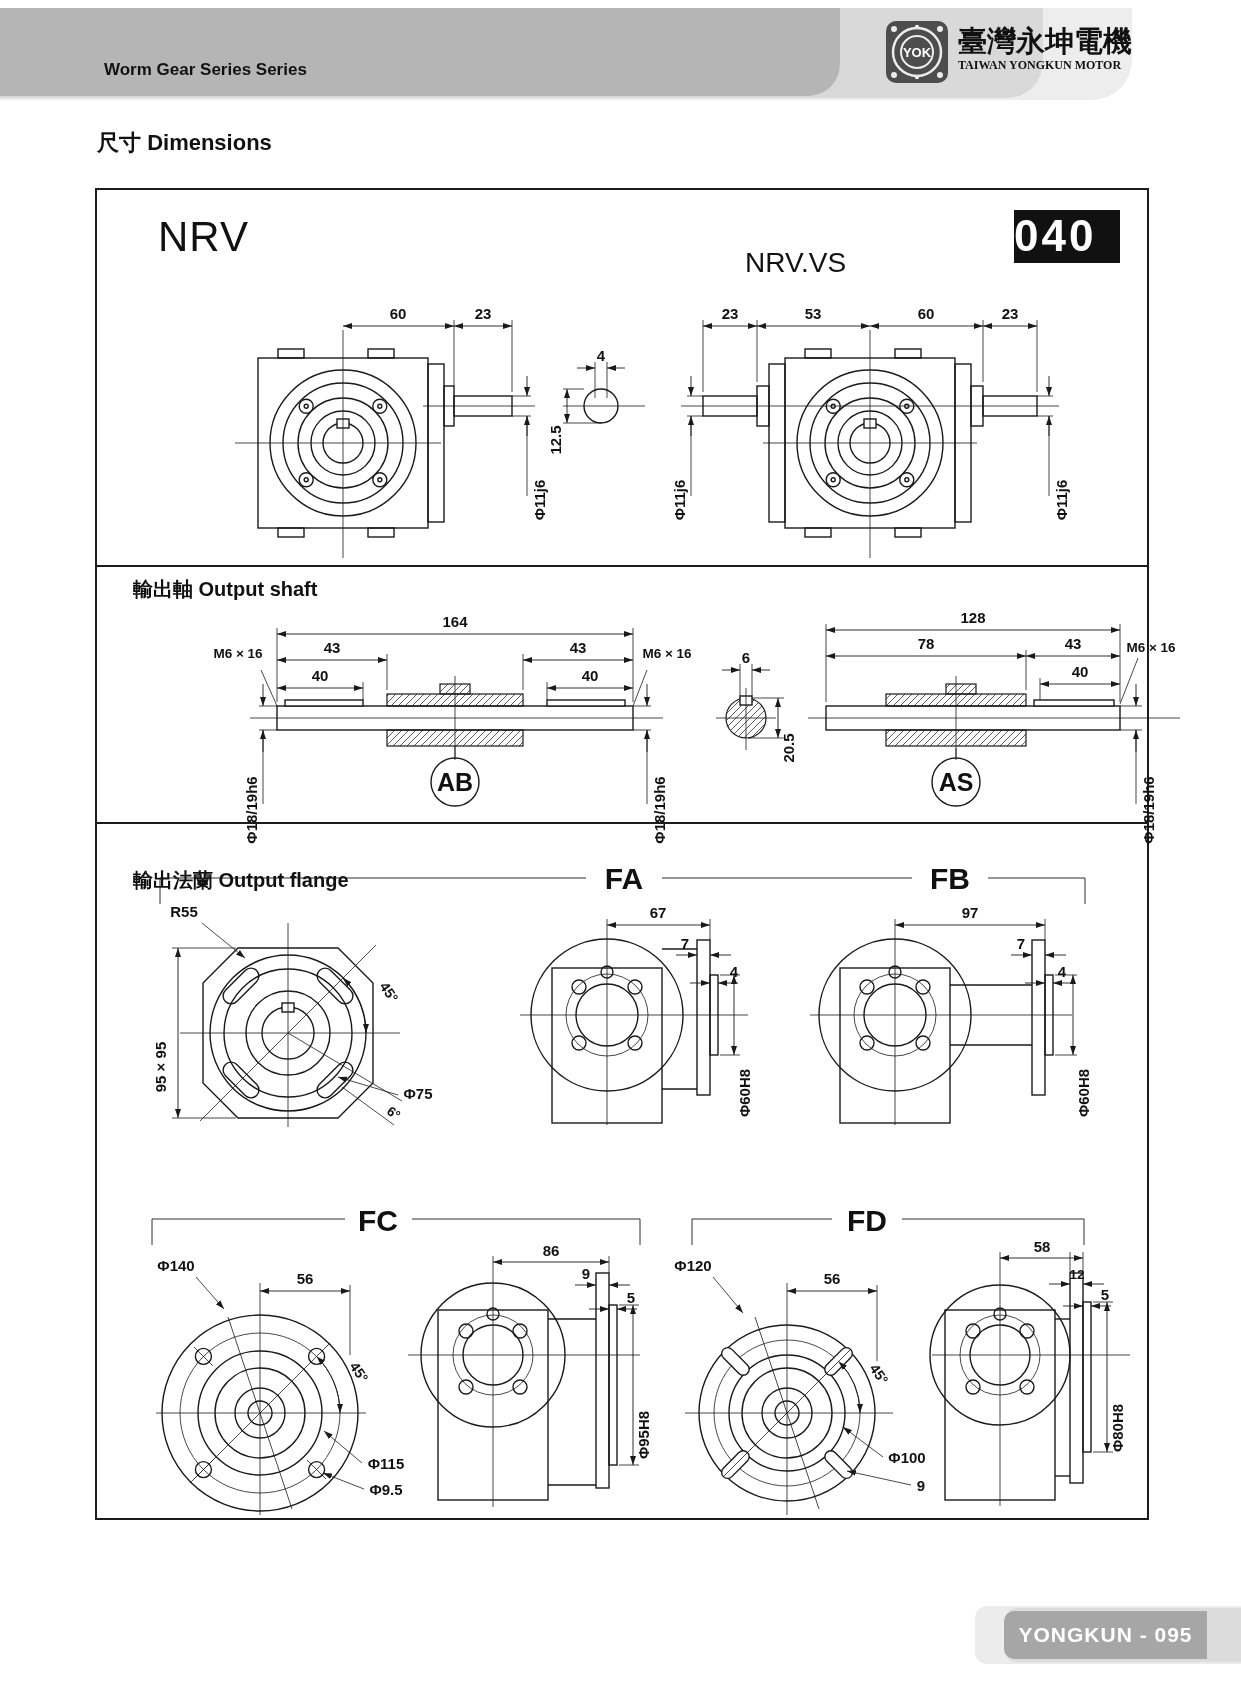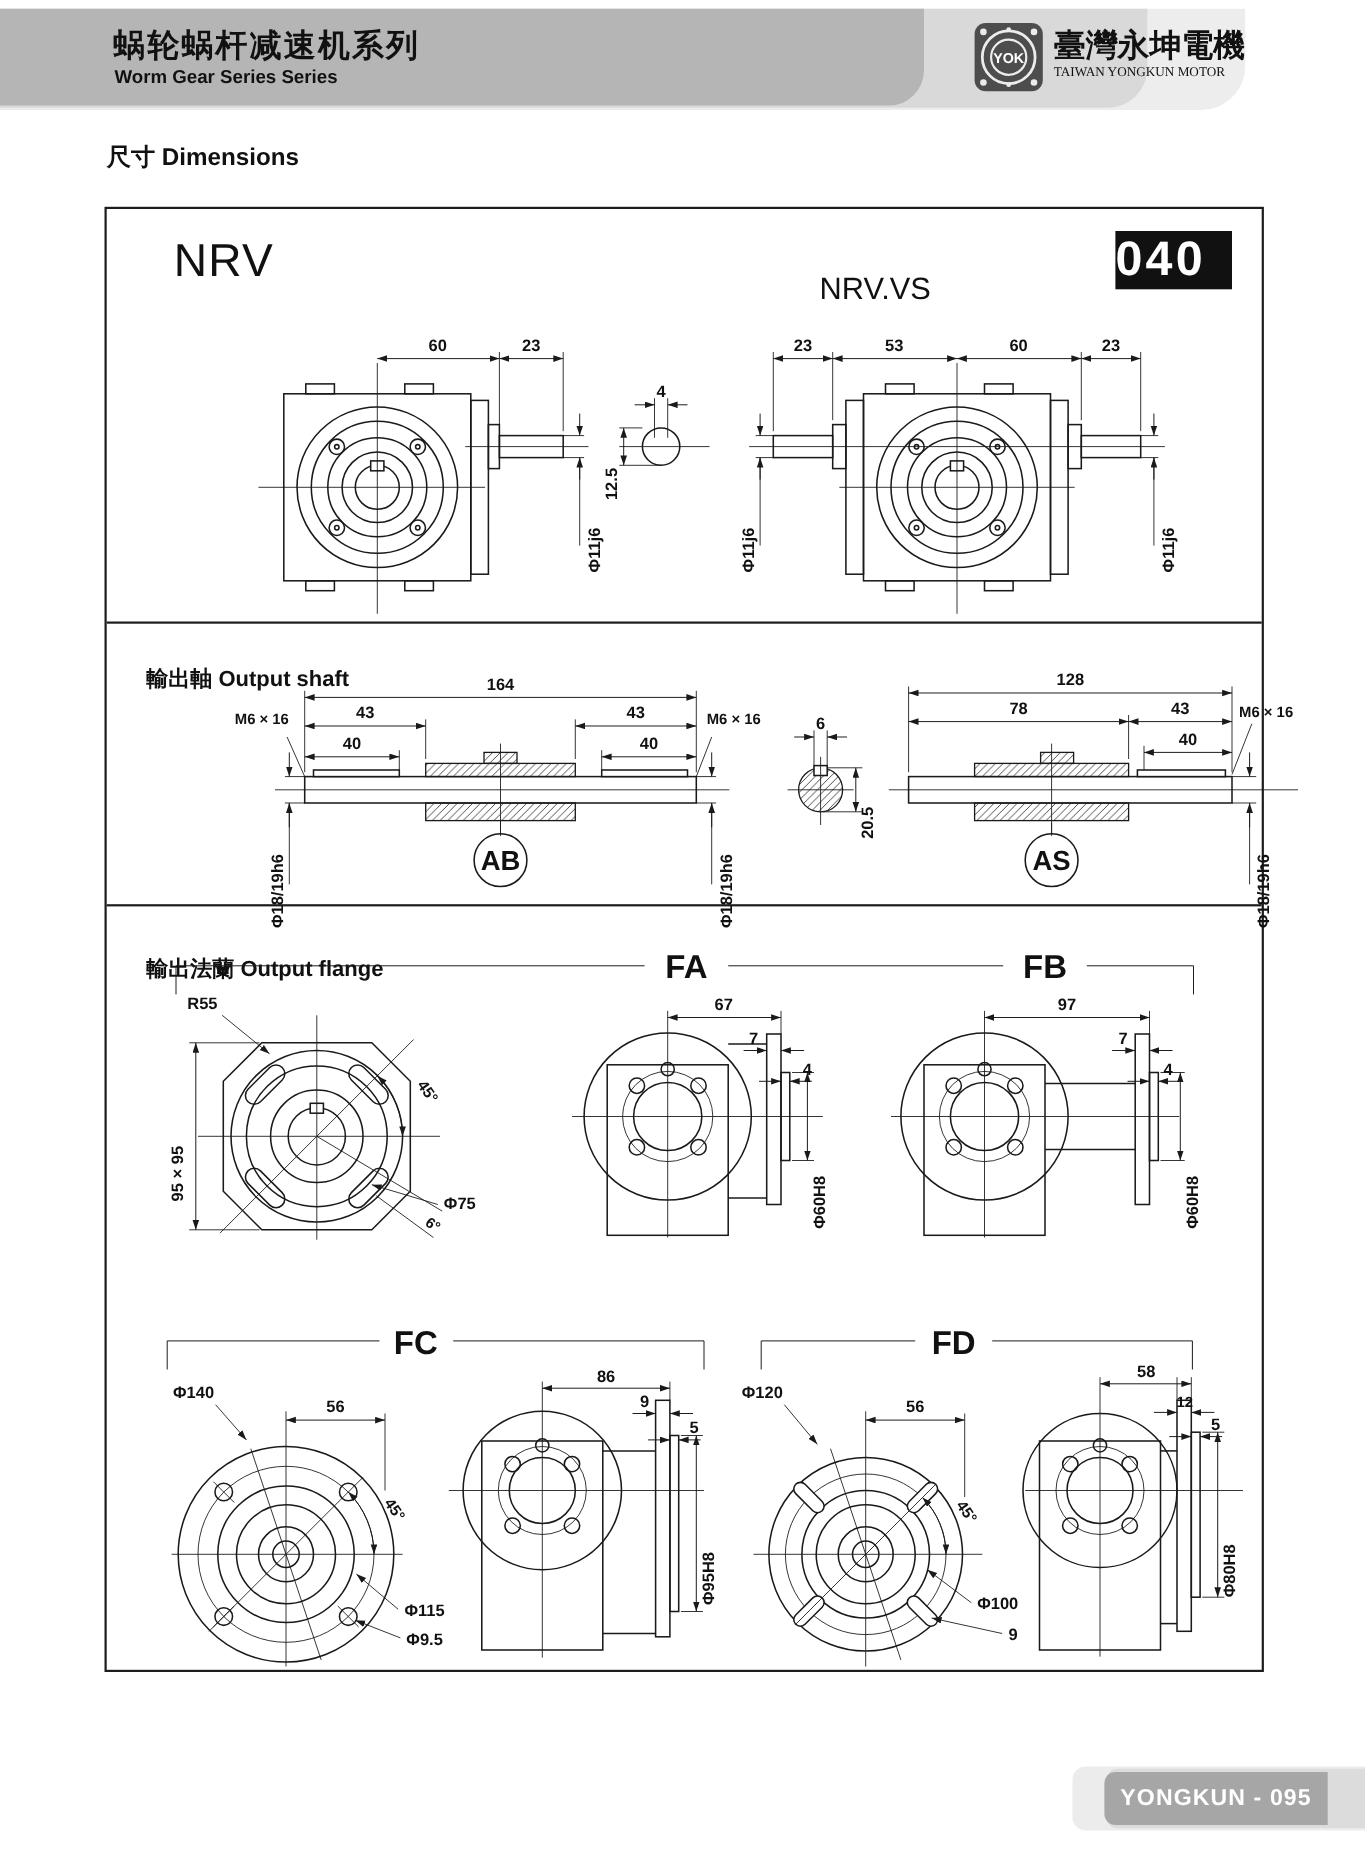--- a/index.html
+++ b/index.html
@@ -6,21 +6,21 @@
   .page{position:relative;width:1241px;height:1684px;background:#fff;overflow:hidden;
         font-family:"Liberation Sans",sans-serif;color:#111;}
   .abs{position:absolute;}
   
   .hl3{left:0;top:8px;width:1132px;height:92px;background:#ededed;border-radius:0 0 40px 0;}
   .hl2{left:0;top:8px;width:1043px;height:90px;background:#d9d9d9;border-radius:0 0 36px 0;}
   .hl1{left:0;top:8px;width:840px;height:88px;background:#b5b5b5;border-radius:0 0 32px 0;}
   .title-zh{left:103px;top:22px;font-size:29px;font-weight:bold;letter-spacing:2px;}
   .title-en{left:104px;top:60px;font-size:17px;font-weight:bold;}
   .co-zh{left:958px;top:22px;font-size:29px;font-weight:bold;font-family:Liberation Sans, sans-serif;white-space:nowrap;}
-  .co-en{left:958px;top:58px;font-size:12px;font-weight:normal;font-family:"Liberation Serif",serif;white-space:nowrap;}
+  .co-en{left:958px;top:58px;font-size:12px;font-weight:bold;font-family:"Liberation Serif",serif;white-space:nowrap;}
   .dim-head{left:97px;top:128px;font-size:22px;font-weight:bold;}
   
   .frame{left:95px;top:188px;width:1050px;height:1328px;border:2px solid #1c1c1c;}
   .divider{position:absolute;left:0;width:100%;height:2px;background:#1c1c1c;}
   .nrv-label{left:158px;top:213px;font-size:42px;font-weight:normal;letter-spacing:1px;}
   .nrvvs-label{left:745px;top:247px;font-size:28px;font-weight:normal;}
   .badge{left:1014px;top:210px;width:106px;height:53px;background:#111;color:#fff;
          font-size:44px;font-weight:bold;text-align:left;line-height:52px;letter-spacing:3px;}
   .sec-head{font-size:20px;font-weight:bold;}
   
@@ -53,21 +53,20 @@
       </marker>
       <pattern id="hatch" patternUnits="userSpaceOnUse" width="7" height="7">
         <path d="M-1,1 l2,-2 M0,7 l7,-7 M6,8 l2,-2" stroke="#333" stroke-width="0.8"></path>
       </pattern>
     </defs>
   </svg>
 
   <div class="abs hl3"></div>
   <div class="abs hl2"></div>
   <div class="abs hl1"></div>
-  <div class="abs title-zh">蜗轮蜗杆减速机系列</div>
   <div class="abs title-en">Worm Gear Series Series</div>
 
   <svg class="abs" style="left:885px;top:20px;" width="64" height="64">
     <g>
       <rect x="1" y="1" width="62" height="62" rx="10" fill="#4d4d4d"></rect>
       <circle cx="32" cy="32" r="24" fill="none" stroke="#ececec" stroke-width="2.5"></circle>
       <circle cx="32" cy="32" r="16" fill="none" stroke="#ececec" stroke-width="2"></circle>
       <circle cx="9" cy="9" r="3" fill="#ececec"></circle>
         <circle cx="55" cy="9" r="3" fill="#ececec"></circle>
       <circle cx="9" cy="55" r="3" fill="#ececec"></circle>
@@ -206,21 +205,21 @@
       <line x1="384" y1="128" x2="384" y2="208" class="tn"></line>
     </g>
     <text class="t" x="65" y="31">23</text>
     <text class="t" x="148" y="31">53</text>
     <text class="t" x="261" y="31">60</text>
     <text class="t" x="345" y="31">23</text>
     <text class="t" transform="translate(20,212) rotate(-90)">Φ11j6</text>
     <text class="t" transform="translate(402,212) rotate(-90)">Φ11j6</text>
   </svg>
 
-  <div class="abs sec-head" style="left:133px;top:604px;text-align:right;">
+  <div class="abs sec-head" style="left:133px;top:576px;text-align:right;">
     <span>輸出軸</span>
     <span>Output shaft</span>
   </div>
 
   <svg class="abs" style="left:205px;top:598px;" width="492" height="218">
     <g>
       <line x1="45" y1="120" x2="458" y2="120" class="tn"></line>
       <line x1="250" y1="78" x2="250" y2="162" class="tn"></line>
     </g>
     <g>

